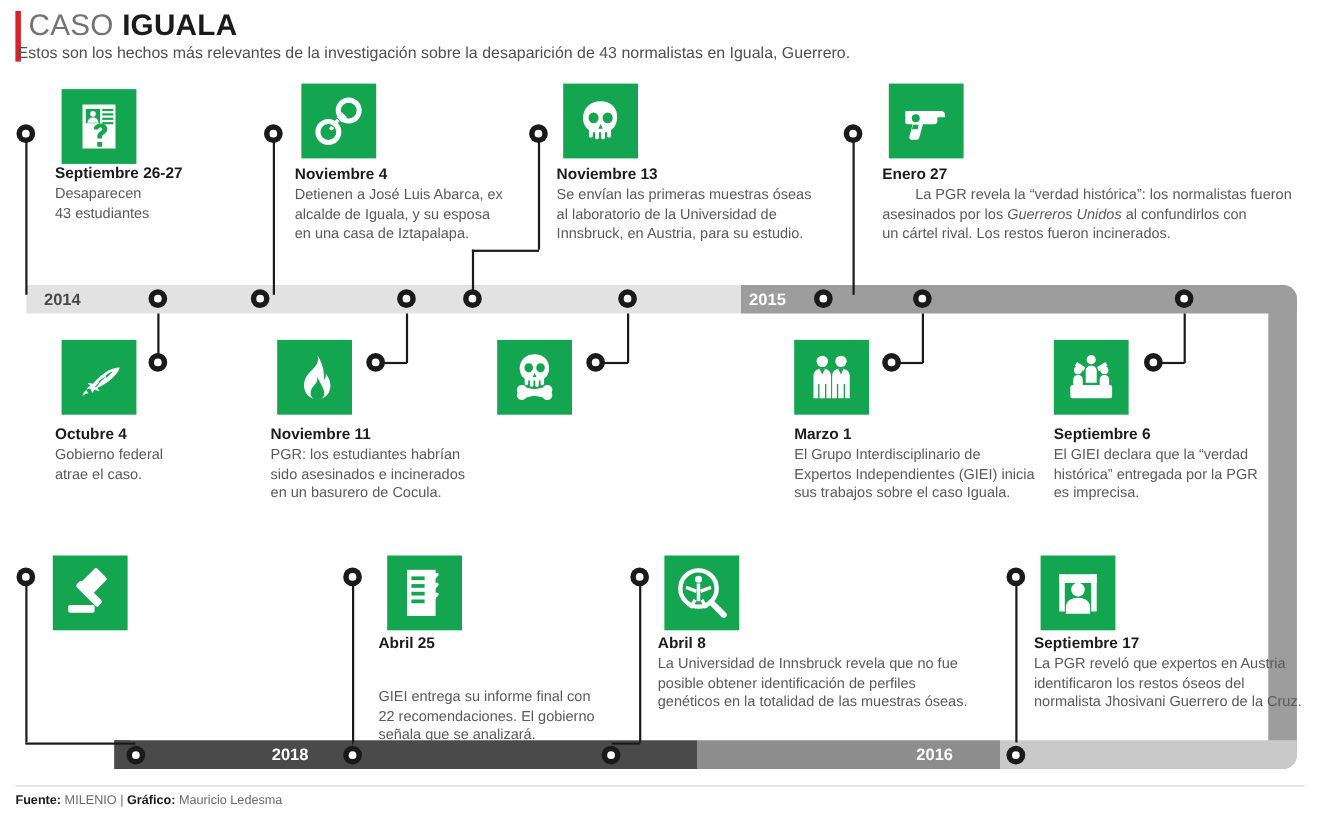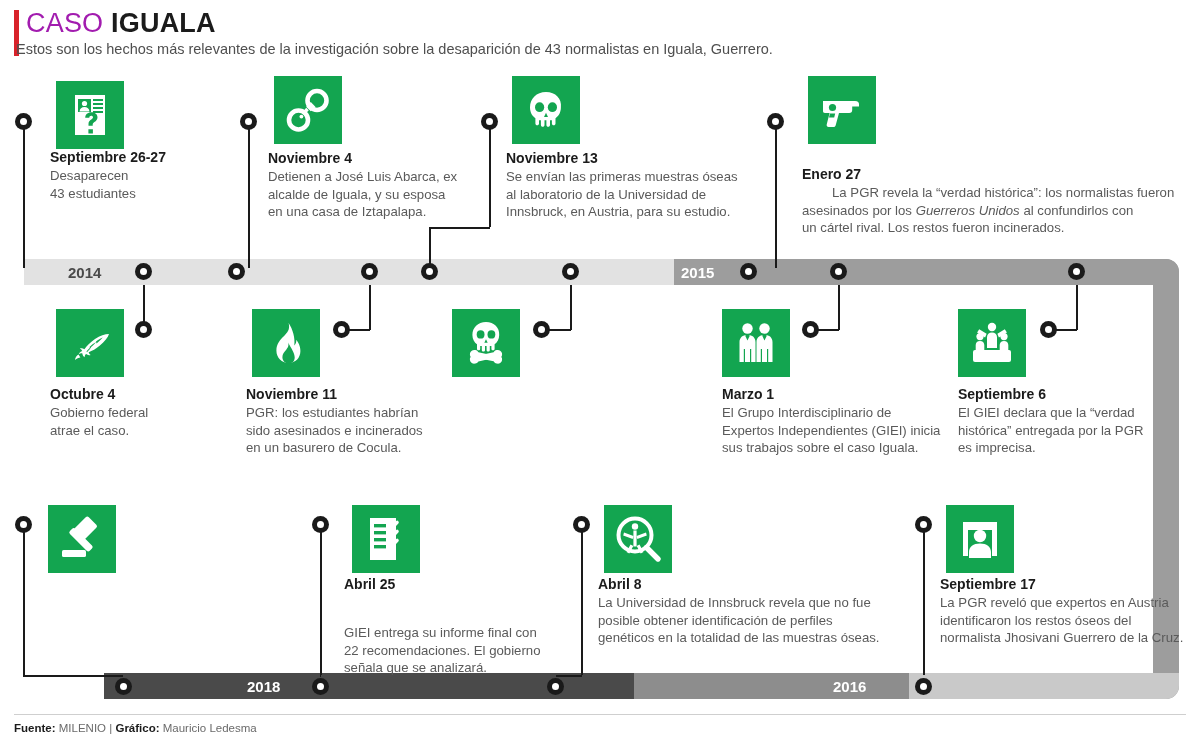--- a/index.html
+++ b/index.html
@@ -5,21 +5,21 @@
   * { box-sizing: border-box; margin: 0; padding: 0; }
   html, body {
     width: 1200px; height: 745px;
     background: #ffffff;
     font-family: "Liberation Sans", sans-serif;
     overflow: hidden;
   }
   #stage { position: relative; width: 1200px; height: 745px; background:#fff; }
   .hdr-rule { position:absolute; left:14px; top:10px; width:5px; height:46px; background:#d8222a; }
   .hdr-title { position:absolute; left:26px; top:8px; font-size:27px; color:#333; letter-spacing:.2px; white-space:nowrap;}
-  .hdr-title .light { font-weight:400; color:#a21caf; }
+  .hdr-title .light { font-weight:400; color:#737373; }
   .hdr-title .bold { font-weight:700; color:#1b1b1b; }
   .hdr-sub { position:absolute; left:16px; top:41px; font-size:14.5px; color:#4f4f4f; white-space:nowrap; }
 
   
   .rail { position:absolute; }
   .rail-top {
     left:24px; top:259px; width:1155px; height:26px;
     background:linear-gradient(to right,#e2e2e2 0px,#e2e2e2 650px,#9d9d9d 650px,#9d9d9d 1155px);
     border-top-right-radius:13px;
   }
@@ -83,21 +83,21 @@
   <div class="hdr-title">
     <span class="light">CASO </span><span class="bold">IGUALA</span>
   </div>
   <div class="hdr-sub">Estos son los hechos más relevantes de la investigación sobre la desaparición de 43 normalistas en Iguala, Guerrero.</div>
 
   <div class="rail rail-top"></div>
   <div class="rail rail-right"></div>
   <div class="rail rail-bot"></div>
   <div class="rail-bot-cap"></div>
 
-  <div class="yr" style="left:40px;margin-left:28px;">2014</div>
+  <div class="yr" style="left:40px;">2014</div>
   <div class="yr yr-dark" style="left:681px;">2015</div>
   <div class="yr-b" style="left:247px;">2018</div>
   <div class="yr-b" style="left:833px;">2016</div>
 
   <div class="tile" style="left:56px; top:81px;">
     <svg viewBox="0 0 50 50" aria-hidden="true">
       <path fill="#fff" d="M9 4h24l8 8v34H9z" opacity="0"></path>
       <path fill="#fff" d="M10 5h30v40H10z"></path>
       <rect x="13" y="9" width="13" height="13" fill="#13a550"></rect>
       <circle cx="19.5" cy="13.5" r="2.6" fill="#fff"></circle>
@@ -157,21 +157,21 @@
   <div class="node" style="left:481px; top:113px;"></div>
   <div class="node" style="left:421px; top:263px;"></div>
 
   <div class="tile" style="left:808px; top:76px;">
     <svg viewBox="0 0 50 50" aria-hidden="true">
       <path fill="#fff" d="M6 16h32c3 0 4 1.4 4 3.3v2.2h-6.8v3.6c0 1.8-1 2.9-3 2.9H22l-3.3 12.2c-.3 1.1-1 1.8-2.2 1.8h-4.9c-1.4 0-2.2-1-1.9-2.4l2.9-11.6H8c-1.5 0-2-.8-2-2z"></path>
       <circle cx="15.5" cy="22.5" r="3.6" fill="#13a550"></circle>
       <path fill="#13a550" d="M13 28.5h5.2l-1 3.9H12z"></path>
     </svg>
   </div>
-  <div class="ev" style="left:802px; top:166px; width:380px;">
+  <div class="ev" style="left:802px; top:150px; width:380px;">
     <div class="dt">Enero 27</div>
     <div class="tx"><span style="white-space:pre-line;margin-left:30px;">La PGR revela la “verdad histórica”: los normalistas fueron
 asesinados por los </span><i>Guerreros Unidos</i><span style="white-space:pre-line;"> al confundirlos con
 un cártel rival. Los restos fueron incinerados.</span></div>
   </div>
   <div class="ln ln-v" style="left:775px; top:122px; height:146px;"></div>
   <div class="node" style="left:767px; top:113px;"></div>
   <div class="node" style="left:740px; top:263px;"></div>
 
   <div class="tile" style="left:56px; top:309px;">

